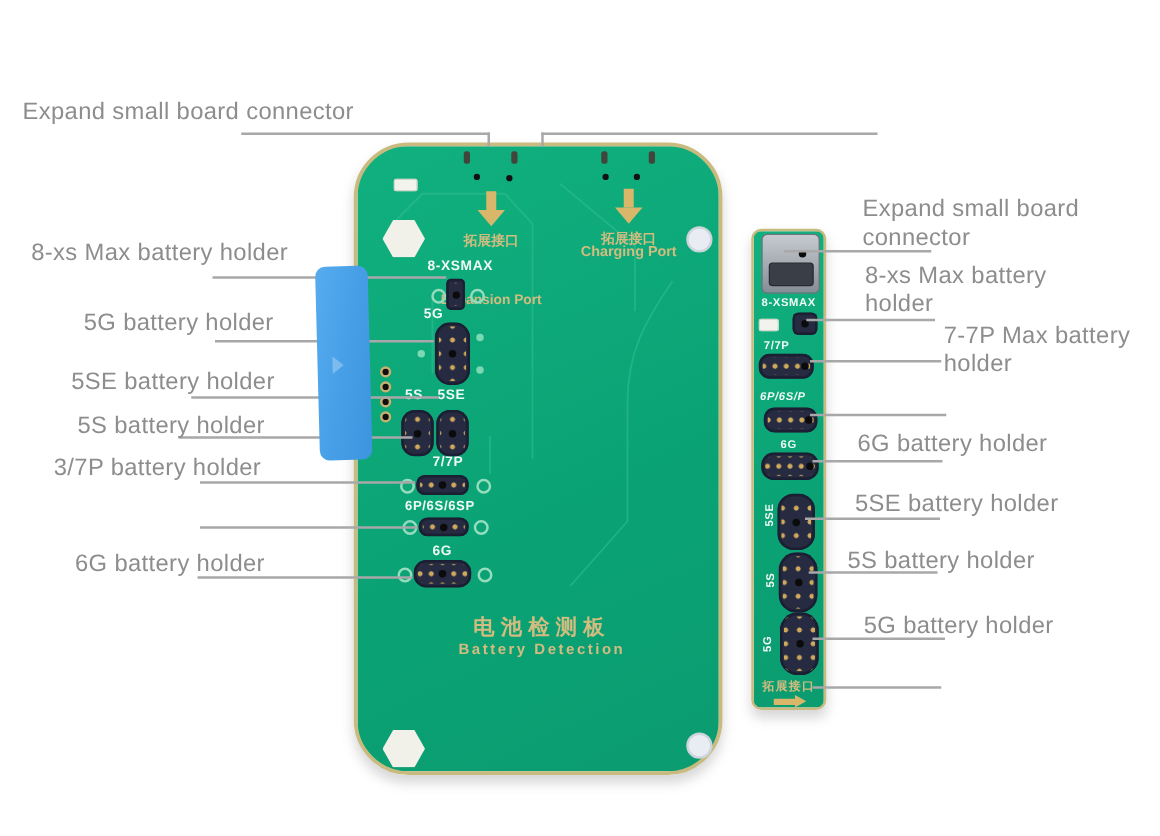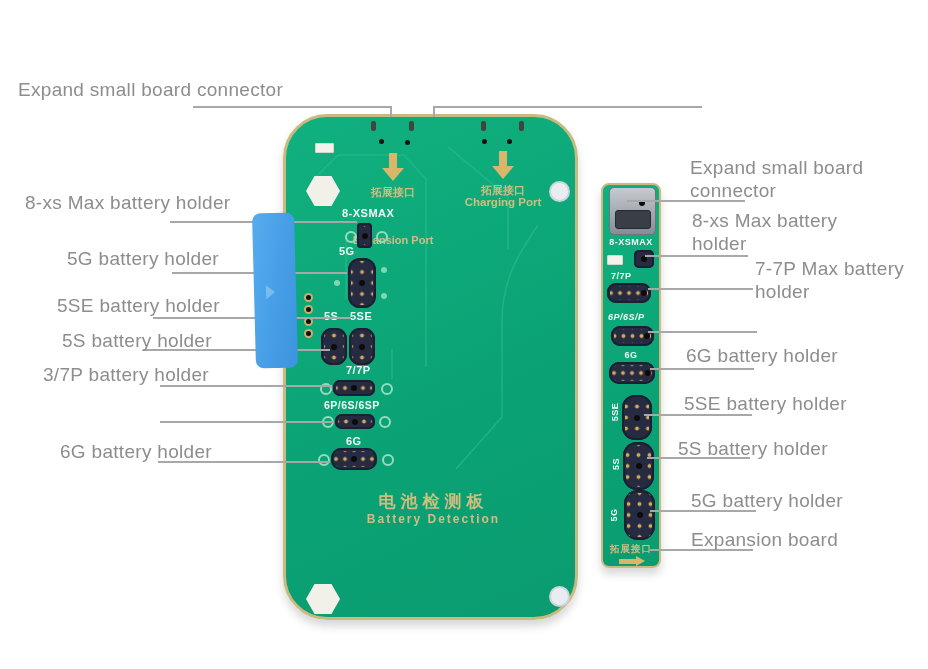--- a/index.html
+++ b/index.html
@@ -94,21 +94,20 @@
   <div class="lead" style="left:160px;top:421px;width:174px;"></div>
   <div class="lead" style="left:158px;top:461px;width:172px;"></div>
 
   <div class="label wrap" style="left:690px;top:156px;width:212px;">Expand small board connector</div>
   <div class="label wrap" style="left:692px;top:209px;width:180px;">8-xs Max battery holder</div>
   <div class="label wrap" style="left:755px;top:257px;width:180px;">7-7P Max battery holder</div>
   <div class="label" style="left:686px;top:344px;">6G battery holder</div>
   <div class="label" style="left:684px;top:392px;">5SE battery holder</div>
   <div class="label" style="left:678px;top:437px;">5S battery holder</div>
   <div class="label" style="left:691px;top:489px;">5G battery holder</div>
-  <div class="label" style="left:691px;top:528px;">Expansion board</div>
 
   <div class="lead" style="left:627px;top:200px;width:118px;"></div>
   <div class="lead" style="left:645px;top:255px;width:103px;"></div>
   <div class="lead" style="left:648px;top:288px;width:105px;"></div>
   <div class="lead" style="left:648px;top:331px;width:109px;"></div>
   <div class="lead" style="left:650px;top:368px;width:104px;"></div>
   <div class="lead" style="left:644px;top:414px;width:108px;"></div>
   <div class="lead" style="left:647px;top:457px;width:103px;"></div>
   <div class="lead" style="left:650px;top:510px;width:106px;"></div>
   <div class="lead" style="left:650px;top:549px;width:103px;"></div>

